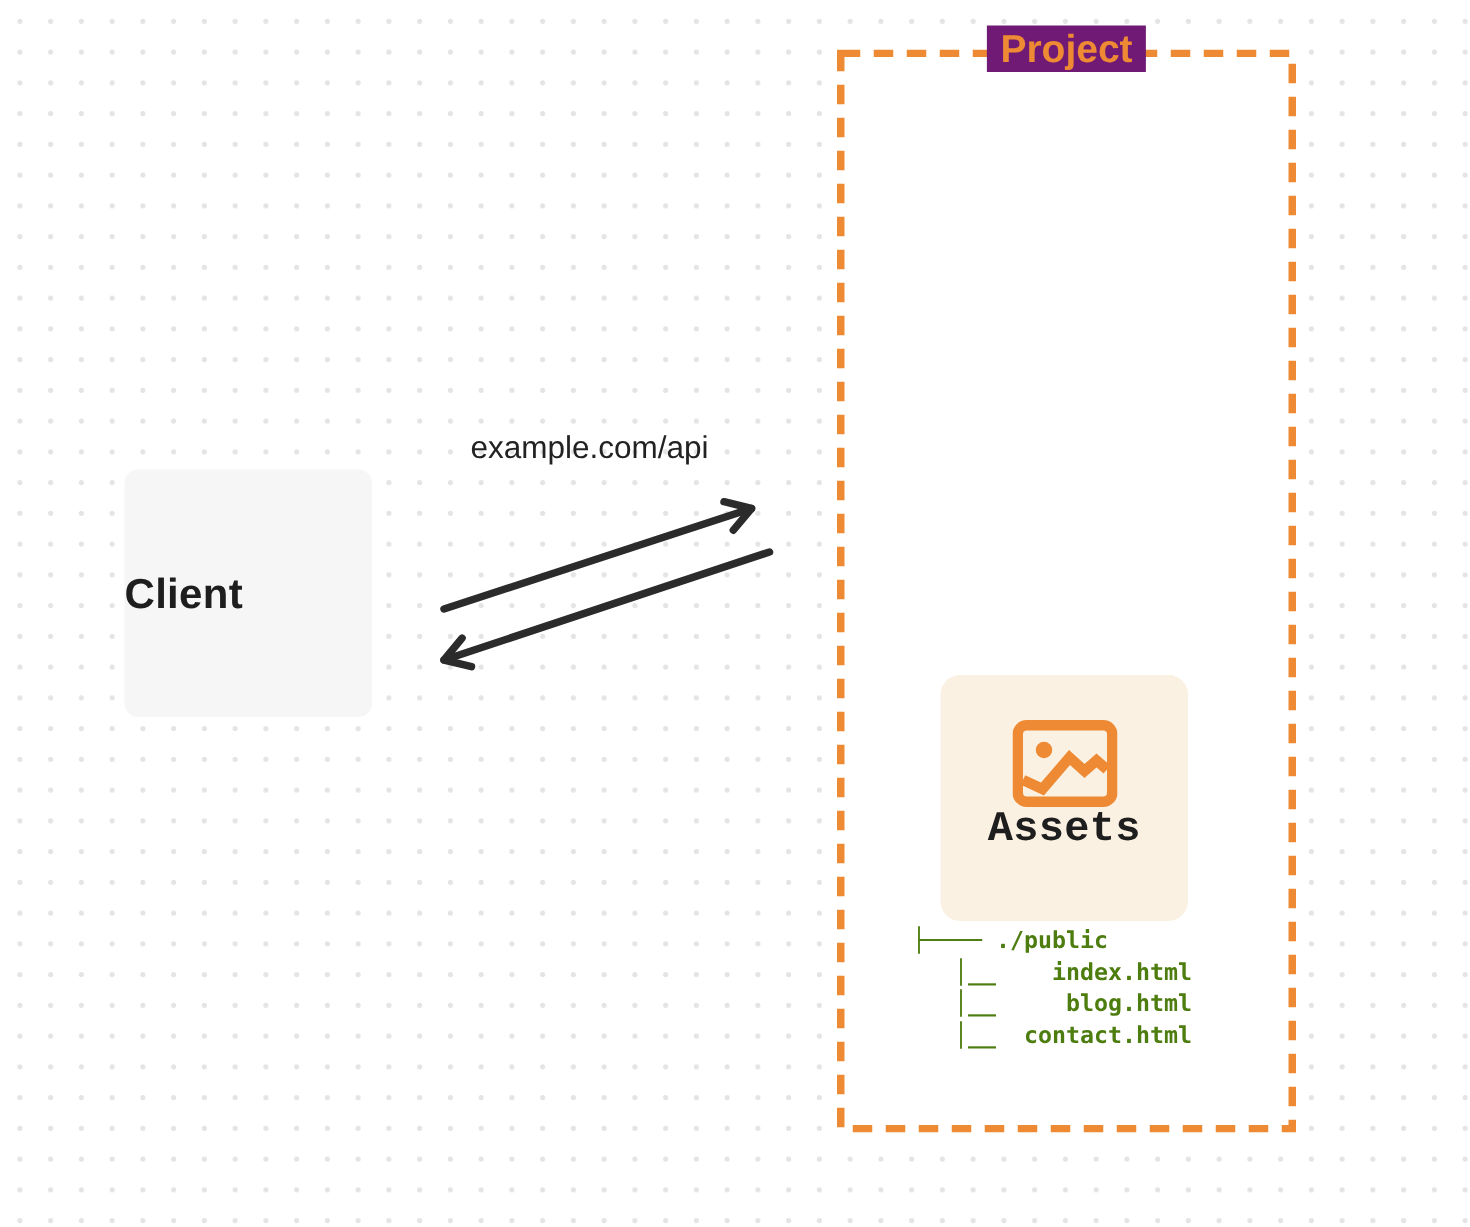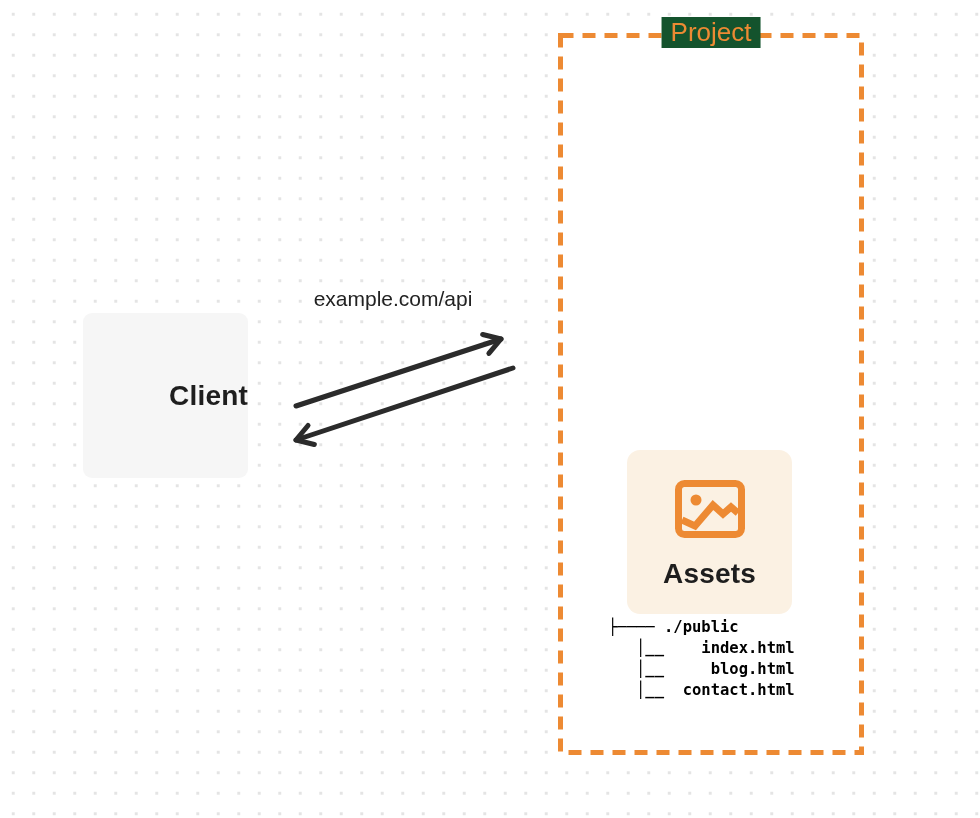--- a/index.html
+++ b/index.html
@@ -18,21 +18,21 @@
     background-position: 3px 4px;
   }
 
   
   .client-box {
     position: absolute;
     left: 83px; top: 313px;
     width: 165px; height: 165px;
     background: #f6f6f6;
     border-radius: 9px;
-    display: flex; align-items: center; justify-content: flex-end;
+    display: flex; align-items: center; justify-content: flex-start;
   }
   .node-label {
     font-size: 28px;
     font-weight: 700;
     color: #1e1e1e;
     letter-spacing: 0.2px;
   }
 
   
   .api-label {
@@ -60,53 +60,53 @@
     background: #ffffff;
   }
   .project-border-svg {
     position: absolute;
     left: 0; top: 0; width: 100%; height: 100%;
   }
   .project-label {
     position: absolute;
     top: -16px; left: 50%;
     transform: translateX(-50%);
-    background: #14532d;
+    background: #701a75;
     padding: 0 9px;
     font-size: 26px;
-    font-weight: 400;
+    font-weight: 700;
     color: #ed8a33;
     white-space: nowrap;
   }
 
   
   .card {
     position: absolute;
     background: #fbf1e3;
     border-radius: 13px;
     display: flex;
     flex-direction: column;
     align-items: center;
   }
   .worker-card { left: 75px; top: 69px;  width: 167px; height: 165px; padding-top: 24px; box-sizing: border-box; }
   .assets-card { left: 69px; top: 417px; width: 165px; height: 164px; padding-top: 30px; box-sizing: border-box; }
   .worker-card .node-label { margin-top: 17px; }
-  .assets-card .node-label { margin-top: 20px; }
+  .assets-card .node-label { margin-top: 0; font-family: Liberation Mono, monospace; }
   .card-icon { display: block; }
 
   
   .file-tree {
     position: absolute;
     left: 50px; top: 584px;
     margin: 0;
     font-family: "DejaVu Sans Mono", monospace;
     font-size: 15.5px;
     line-height: 21px;
     font-weight: 700;
-    color: #000000;
+    color: #4d7c0f;
     white-space: pre;
   }
 </style>
 </head>
 <body>
 
 <div class="canvas">
 
   <div class="client-box">
     <span class="node-label">Client</span>

